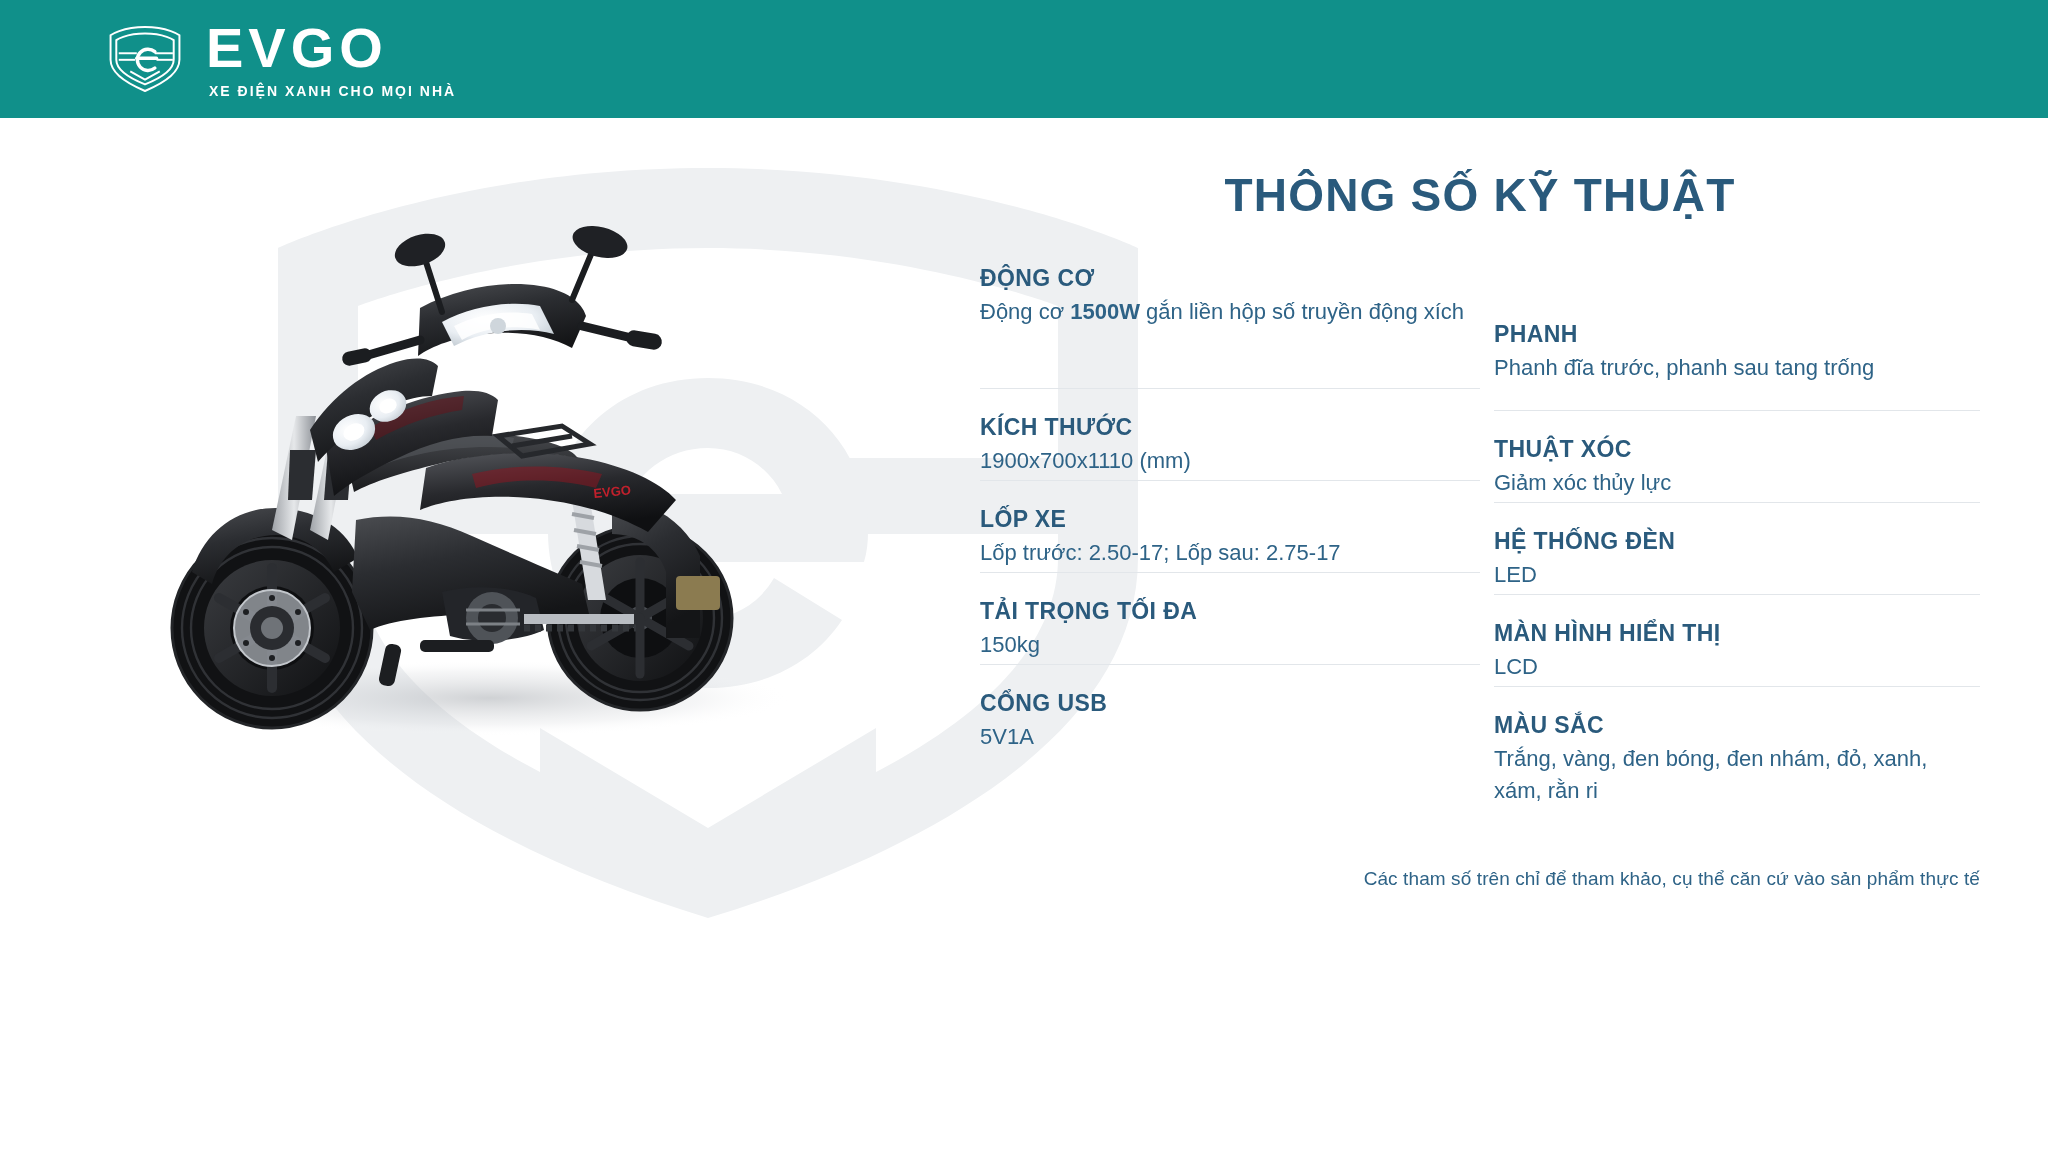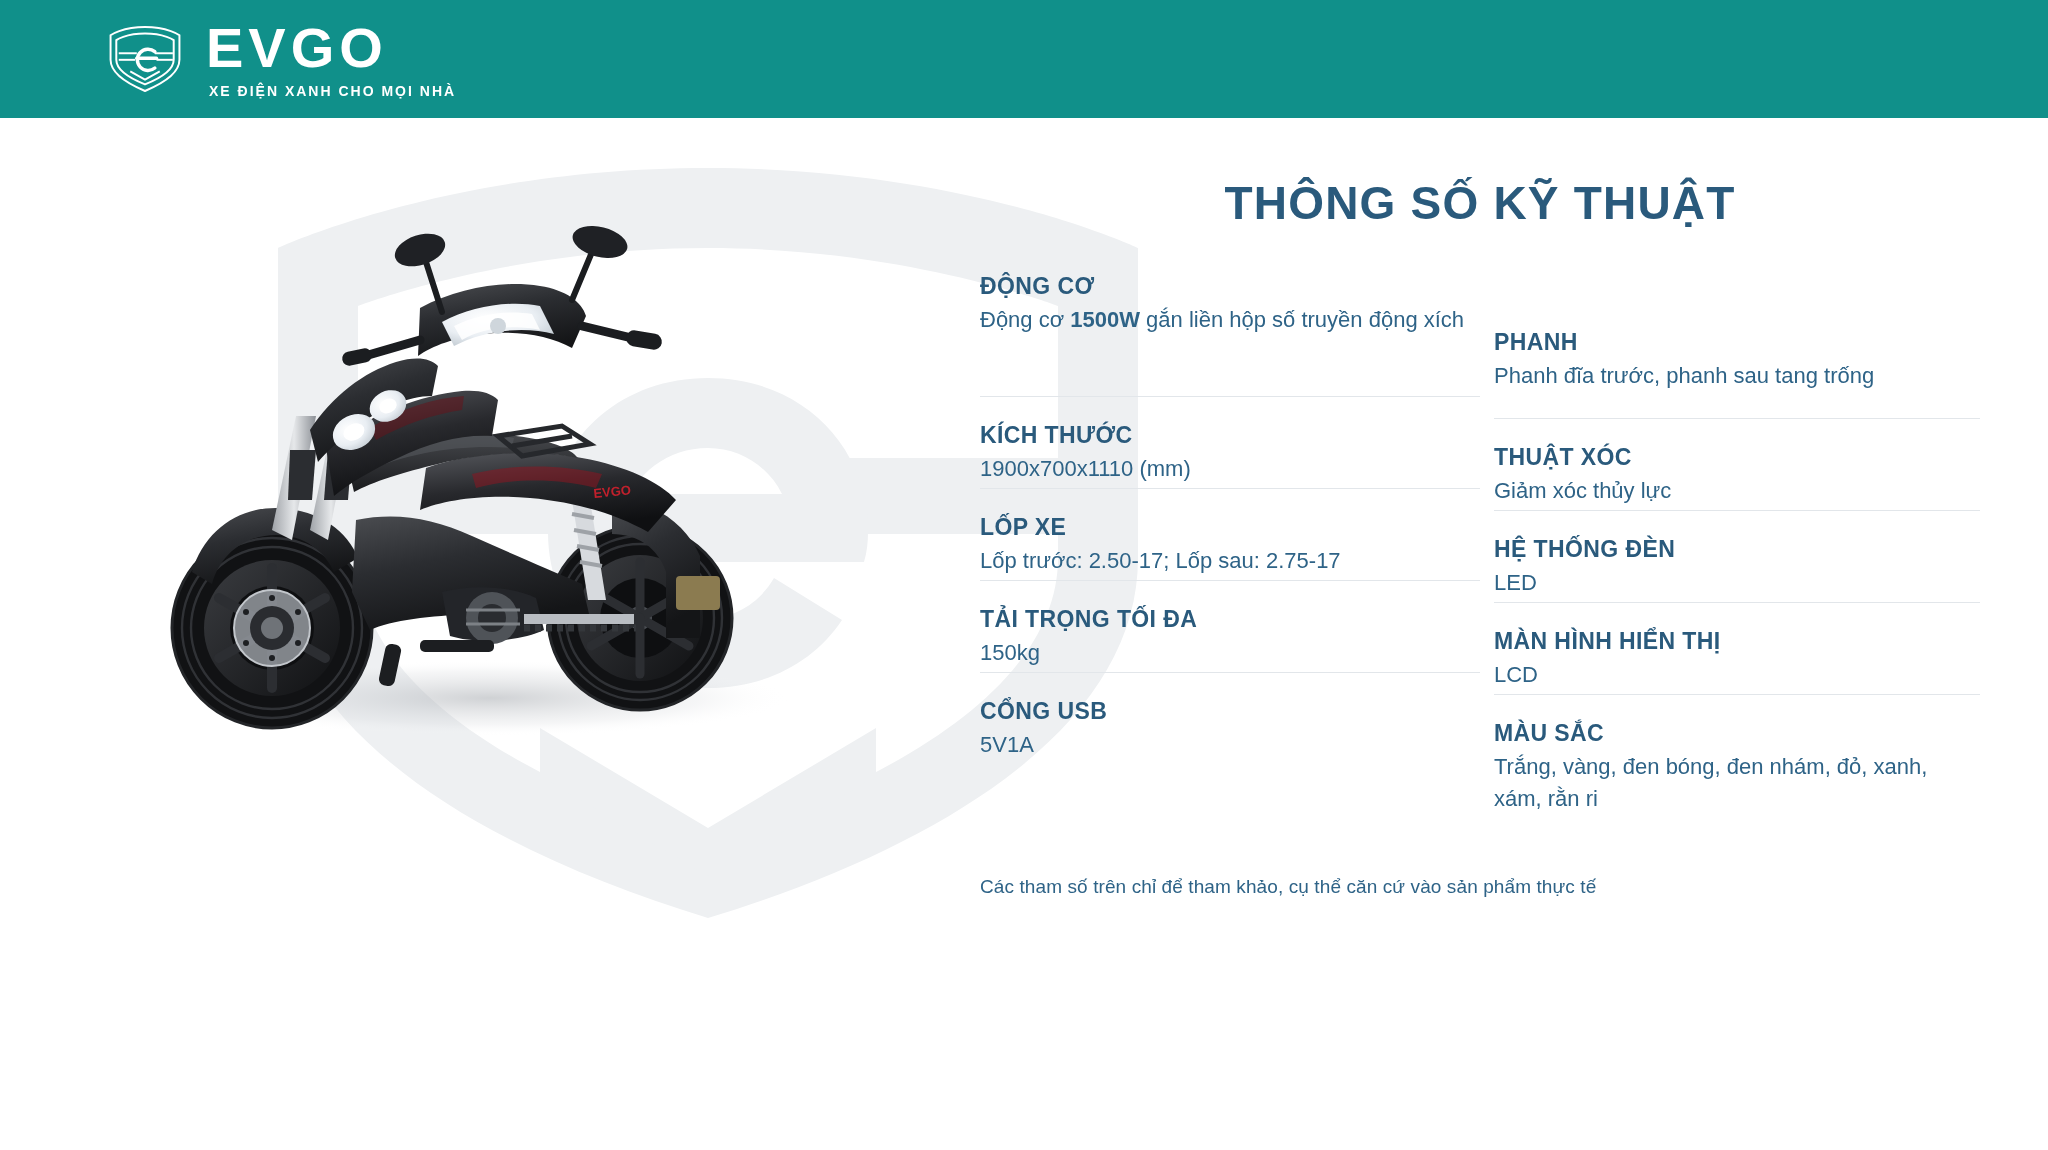--- a/index.html
+++ b/index.html
@@ -61,21 +61,21 @@
     position:absolute;
     left:120px;top:200px;
     width:760px;height:560px;
     z-index:5;
   }
   .bike-svg{width:100%;height:100%;display:block;}
 
   
   .spec-panel{
     position:absolute;
-    left:980px;top:176px;
+    left:980px;top:168px;
     width:1000px;
     z-index:10;
   }
   .spec-title{
     font-size:46px;font-weight:bold;
     color:#2a5a7c;
     letter-spacing:1.2px;
     text-align:center;
     margin-bottom:40px;
     white-space:nowrap;
@@ -114,21 +114,21 @@
   }
   .spec-value{
     font-size:22px;font-weight:normal;
     color:#2e6387;
     line-height:1.45;
   }
   .spec-value b{font-weight:bold;}
 
   .spec-footnote{
     margin-top:56px;
-    text-align:left;
+    text-align:right;
     font-size:19px;
     color:#2e6387;
     letter-spacing:0.1px;
   }
 
   
   .spec-item.tall{min-height:126px;}
 </style>
 </head>
 <body>

